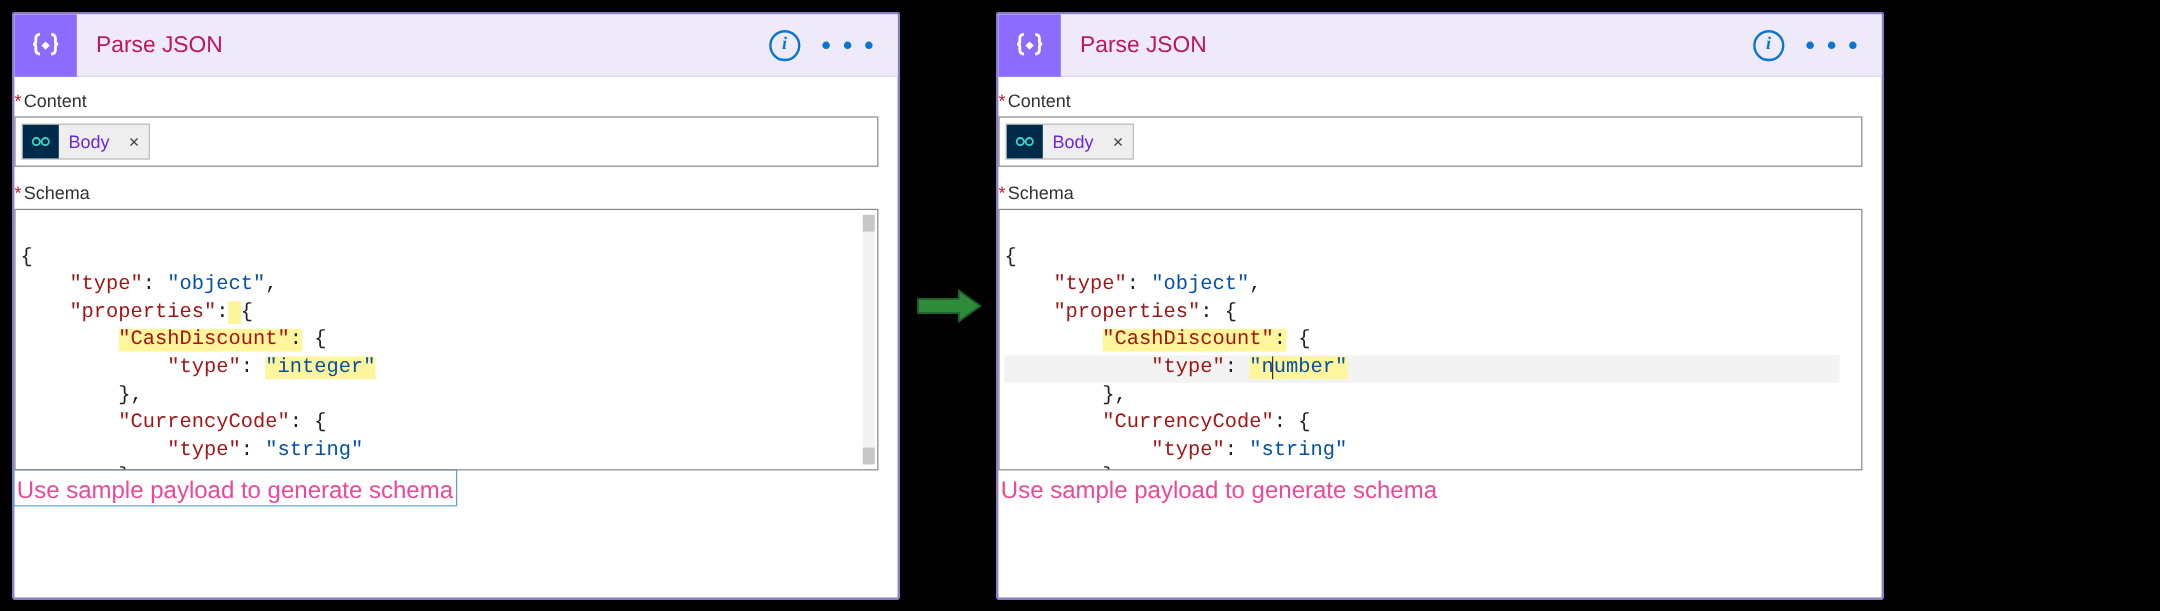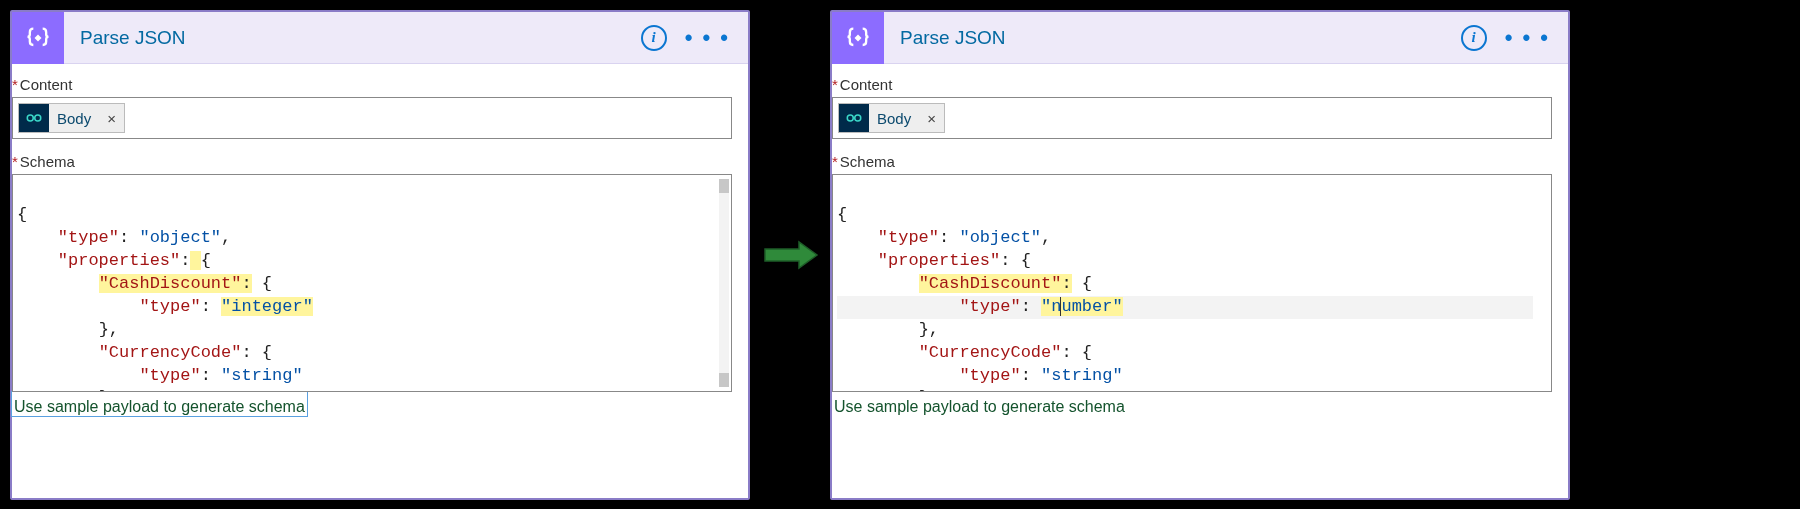--- a/index.html
+++ b/index.html
@@ -30,21 +30,21 @@
   .icon-box {
     width: 52px; height: 52px;
     background: #8c6cff;
     display: flex; align-items: center; justify-content: center;
     color: #fff;
   }
   .icon-box svg { width: 28px; height: 28px; }
   .title {
     margin-left: 16px;
     font-size: 19px;
-    color: #0369a1;
+    color: #be185d;
     flex: 1;
   }
   .info-circle {
     width: 26px; height: 26px;
     border: 2px solid #0b76d1;
     border-radius: 50%;
     display: flex; align-items: center; justify-content: center;
     color: #0b76d1;
     font-family: Georgia, serif;
     font-style: italic;
@@ -89,21 +89,21 @@
   }
   .token-icon {
     width: 30px;
     background: #002a4a;
     display: flex; align-items: center; justify-content: center;
   }
   .token-icon svg { width: 18px; height: 18px; }
   .token-text {
     padding: 0 8px;
     display: flex; align-items: center;
-    color: #0c4a6e;
+    color: #6d28d9;
   }
   .token-x {
     padding: 0 8px;
     display: flex; align-items: center;
     color: #444;
     cursor: pointer;
   }
   .schema-editor {
     border: 1px solid #888;
     height: 218px;
@@ -122,22 +122,22 @@
     background: #f3f3f3;
   }
   .scroll-thumb {
     position: absolute;
     right: 2px; width: 10px;
     background: #c7c7c7;
   }
   .thumb-top { top: 4px; height: 14px; }
   .thumb-bot { bottom: 4px; height: 14px; }
   .sample-link {
-    font-size: 16px;
-    color: #14532d;
+    font-size: 20px;
+    color: #ec4899;
     padding: 6px 2px 0 2px;
     display: inline-block;
     cursor: pointer;
   }
   .sample-link.boxed { outline: 1px solid #5aa0e0; }
   .tok-key { color: #a31515; }
   .tok-str { color: #0451a5; }
   .tok-punc { color: #222; }
   .hl { background: #fff59d; }
   .caret { border-left: 1.5px solid #333; margin-left:-1px; }

